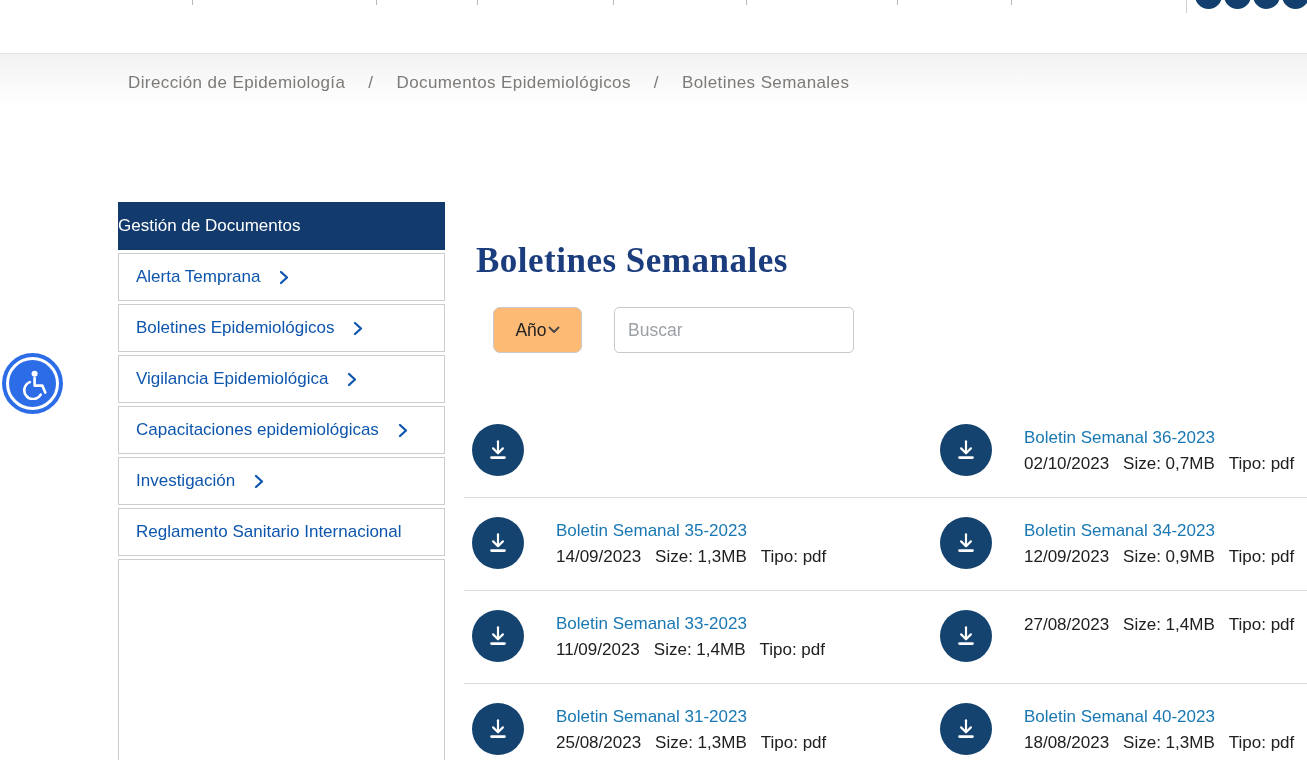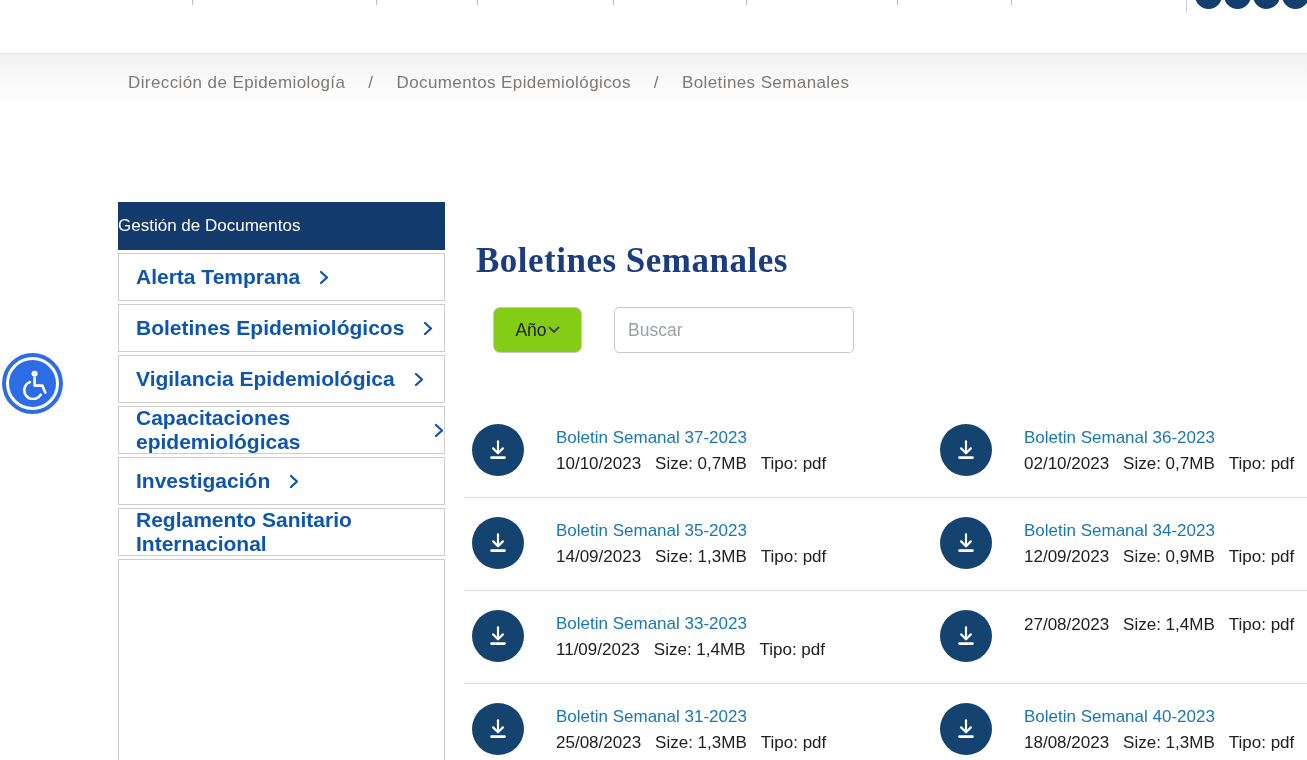--- a/index.html
+++ b/index.html
@@ -39,29 +39,29 @@
     background:var(--access-blue);cursor:pointer;}
   .access-ring{position:absolute;left:4px;top:4px;right:4px;bottom:4px;border:3px solid #fff;
     border-radius:50%;display:flex;align-items:center;justify-content:center;}
 
   
   .sidebar{position:absolute;left:118px;top:202px;width:327px;}
   .sb-header{height:48px;background:var(--header-navy);color:#fff;font-size:17px;
     display:flex;align-items:center;}
   .sb-item{height:48px;margin-top:3px;background:#fff;border:1px solid var(--border-gray);
     display:flex;align-items:center;padding-left:17px;cursor:pointer;}
-  .sb-item .lbl{font-size:21px;color:var(--link-blue);font-weight:bold;}
+  .sb-item .lbl{font-size:17px;color:var(--link-blue);}
   .sb-item .chev{margin-left:19px;display:inline-flex;color:var(--link-blue);}
   .sb-empty{height:210px;margin-top:3px;background:#fff;border:1px solid var(--border-gray);}
 
   
   .page-title{position:absolute;left:476px;top:241px;font-family:"Liberation Serif", serif;
     font-weight:700;font-size:35px;color:var(--title-navy);letter-spacing:.5px;}
   .year-select{position:absolute;left:493px;top:307px;width:89px;height:46px;
-    border:1px solid #c9c9c9;border-radius:7px;background:#84cc16;display:flex;align-items:center;
+    border:1px solid #c9c9c9;border-radius:7px;background:#fdba74;display:flex;align-items:center;
     justify-content:center;gap:1px;cursor:pointer;font-size:17.5px;color:#222;}
   .search-input{position:absolute;left:614px;top:307px;width:240px;height:46px;
     border:1px solid #c9c9c9;border-radius:5px;padding-left:13px;font-size:17.5px;color:#333;
     font-family:"Liberation Sans", sans-serif;outline:none;}
   .search-input::placeholder{color:#9ba1a6;}
 
   
   .b-item{position:absolute;display:flex;align-items:flex-start;height:56px;}
   .dl-btn{width:52px;height:52px;border-radius:50%;background:var(--icon-navy);flex:0 0 auto;
     display:flex;align-items:center;justify-content:center;cursor:pointer;}
@@ -181,26 +181,20 @@
   <input class="search-input" type="text" placeholder="Buscar" style="">
 
   <div class="b-item" style="left:472px;top:424px">
     <div class="dl-btn">
       <svg width="26" height="26" viewBox="0 0 24 24">
           <path d="M12 4 v10" stroke="#fff" stroke-width="2" stroke-linecap="round"></path>
           <path d="M7.5 10.5 L12 15 L16.5 10.5" fill="none" stroke="#fff" stroke-width="2" stroke-linecap="round" stroke-linejoin="round"></path>
           <path d="M6 19 h12" stroke="#fff" stroke-width="2.4" stroke-linecap="round"></path>
         </svg>
     </div>
-    <div class="b-text">
-      <a class="b-title">Boletin Semanal 37-2023</a>
-      <div class="b-meta">
-        <span>10/10/2023</span><span>Size: 0,7MB</span><span>Tipo: pdf</span>
-      </div>
-    </div>
   </div>
   <div class="b-item" style="left:940px;top:424px">
     <div class="dl-btn">
       <svg width="26" height="26" viewBox="0 0 24 24">
           <path d="M12 4 v10" stroke="#fff" stroke-width="2" stroke-linecap="round"></path>
           <path d="M7.5 10.5 L12 15 L16.5 10.5" fill="none" stroke="#fff" stroke-width="2" stroke-linecap="round" stroke-linejoin="round"></path>
           <path d="M6 19 h12" stroke="#fff" stroke-width="2.4" stroke-linecap="round"></path>
         </svg>
     </div>
     <div class="b-text">

